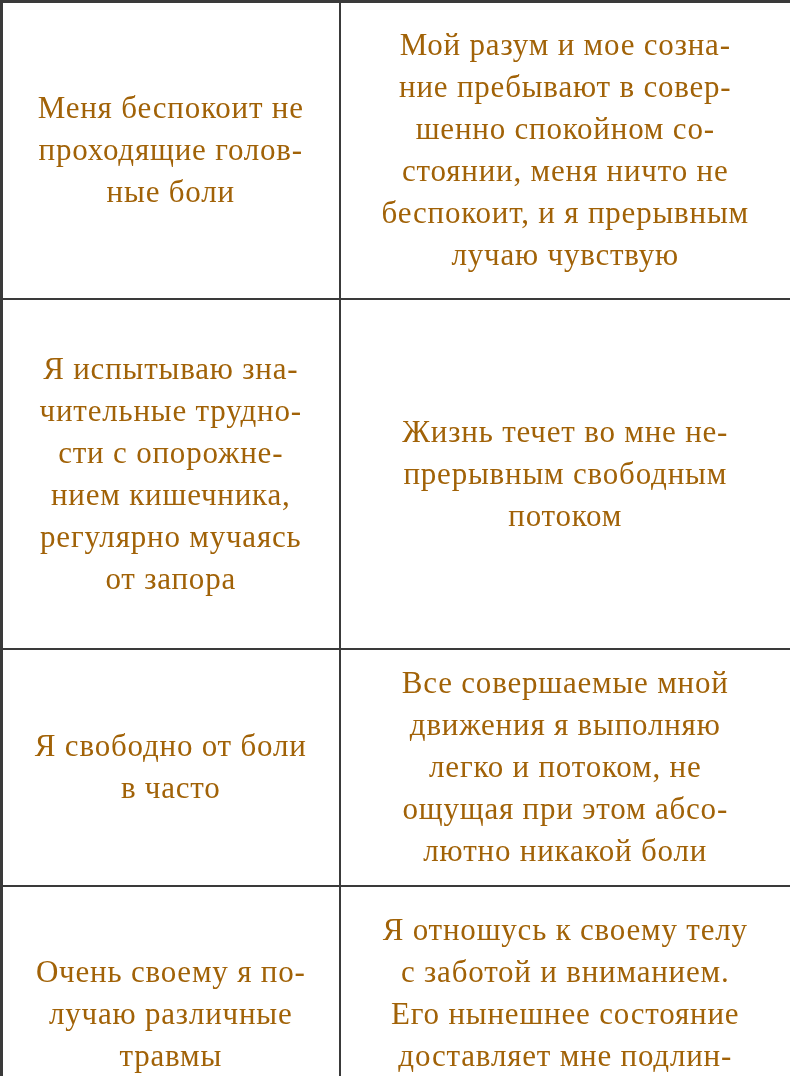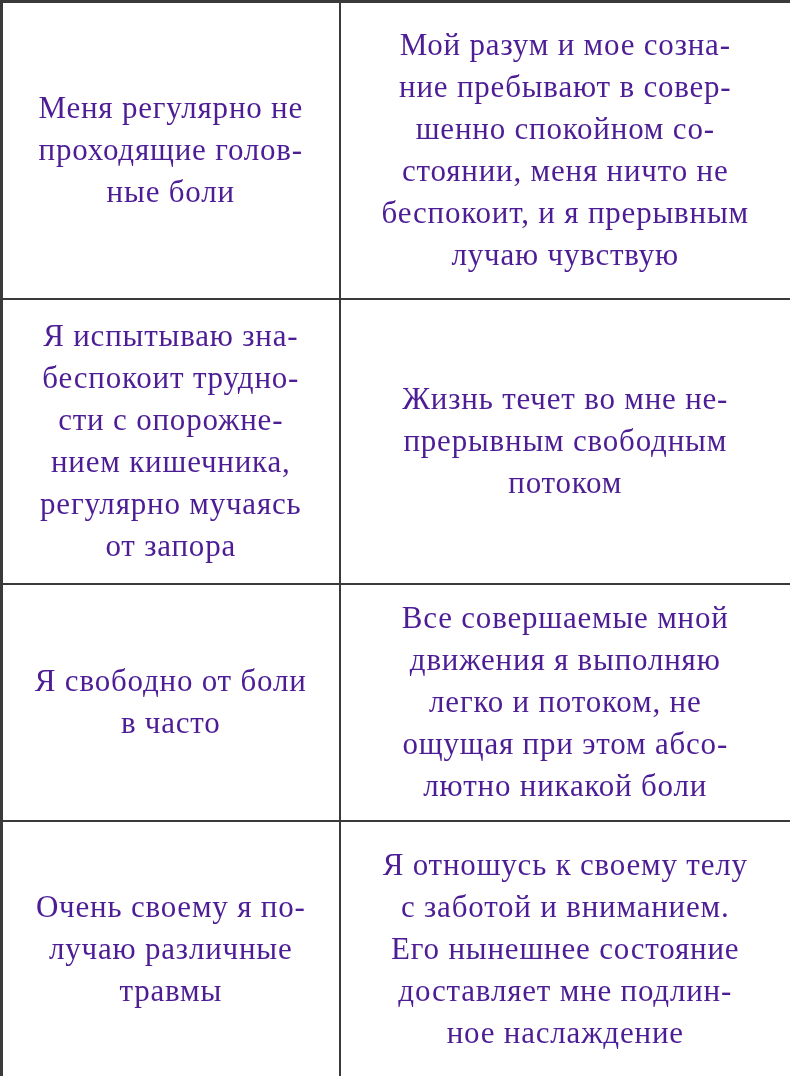--- a/index.html
+++ b/index.html
@@ -25,62 +25,62 @@
       box-sizing: border-box;
     }
     .affirmation-table td {
       border: 2px solid #3a3a3a;
       text-align: center;
       vertical-align: middle;
       padding: 0 8px;
       font-family: "Liberation Serif", "DejaVu Serif", serif;
       font-size: 31px;
       line-height: 42px;
-      color: #4c1d95;
+      color: #a16207;
       letter-spacing: 0.8px;
     }
     .col-problem { width: 338px; }
     .col-affirmation { width: 452px; }
     .cell-line {
       display: block;
       white-space: nowrap;
     }
     tr.row-1 { height: 297px; }
-    tr.row-2 { height: 285px; }
+    tr.row-2 { height: 350px; }
     tr.row-3 { height: 237px; }
     tr.row-4 { height: 257px; }
   </style>
 </head>
 <body>
 
 <table class="affirmation-table">
   <colgroup>
     <col class="col-problem">
     <col class="col-affirmation">
   </colgroup>
   <tbody>
     <tr class="row-1">
       <td>
-        <span class="cell-line">Меня регулярно не</span>
+        <span class="cell-line">Меня беспокоит не</span>
         <span class="cell-line">проходящие голов-</span>
         <span class="cell-line">ные боли</span>
       </td>
       <td>
         <span class="cell-line">Мой разум и мое созна-</span>
         <span class="cell-line">ние пребывают в совер-</span>
         <span class="cell-line">шенно спокойном со-</span>
         <span class="cell-line">стоянии, меня ничто не</span>
         <span class="cell-line">беспокоит, и я прерывным</span>
         <span class="cell-line">лучаю чувствую</span>
       </td>
     </tr>
     <tr class="row-2">
       <td>
         <span class="cell-line">Я испытываю зна-</span>
-        <span class="cell-line">беспокоит трудно-</span>
+        <span class="cell-line">чительные трудно-</span>
         <span class="cell-line">сти с опорожне-</span>
         <span class="cell-line">нием кишечника,</span>
         <span class="cell-line">регулярно мучаясь</span>
         <span class="cell-line">от запора</span>
       </td>
       <td>
         <span class="cell-line">Жизнь течет во мне не-</span>
         <span class="cell-line">прерывным свободным</span>
         <span class="cell-line">потоком</span>
       </td>

